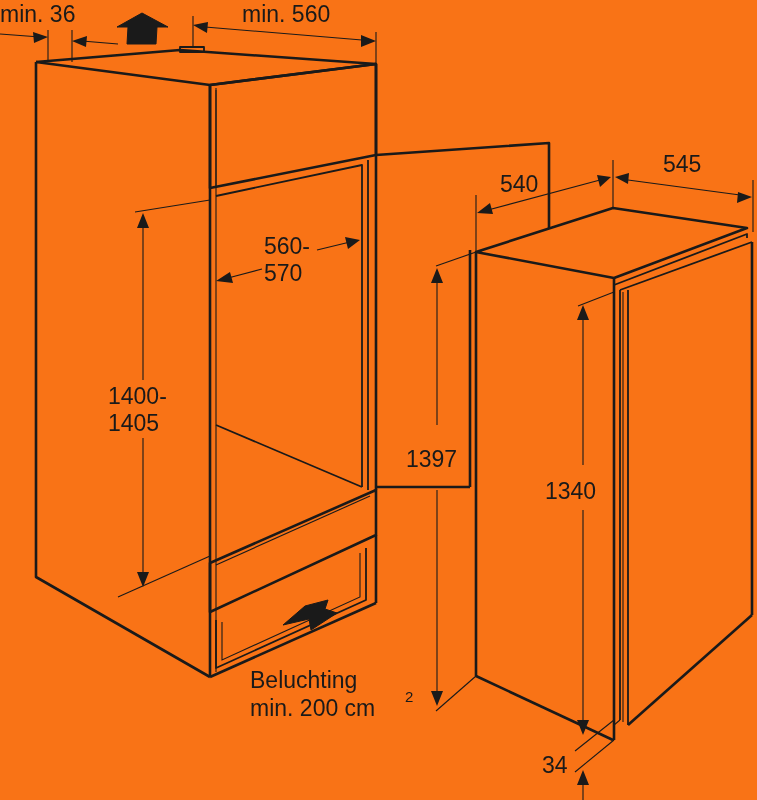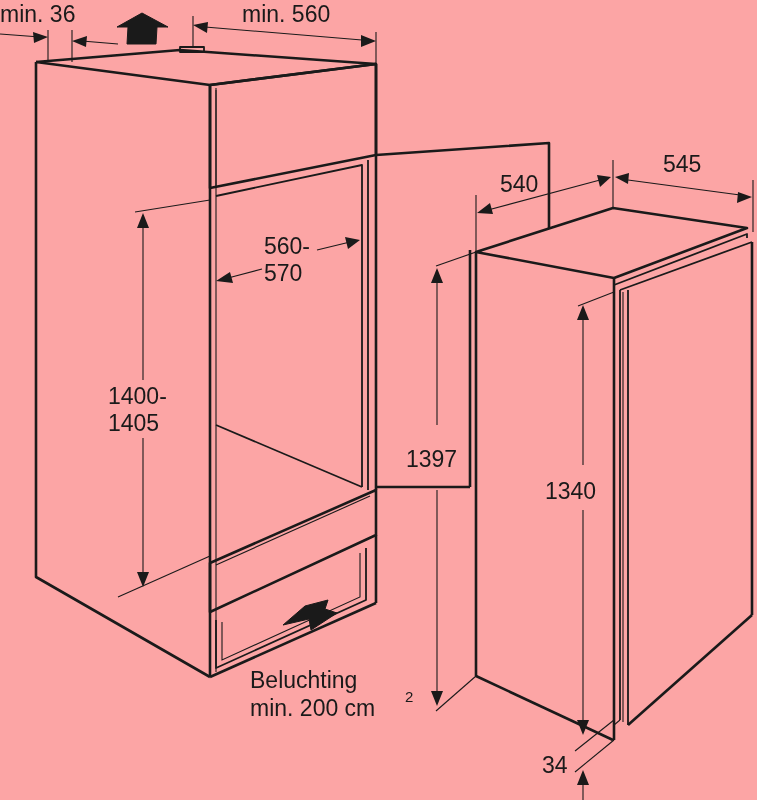--- a/index.html
+++ b/index.html
@@ -1,16 +1,16 @@
 <!DOCTYPE html>
 <html><head>
 <meta charset="utf-8">
 <style>
   html, body { margin: 0; padding: 0; background: #ffffff; }
-  #canvas { position: relative; width: 757px; height: 800px; overflow: hidden; background: #fca5a5; }
+  #canvas { position: relative; width: 757px; height: 800px; overflow: hidden; background: #f97316; }
   svg { position: absolute; left: 0; top: 0; }
   .label { font-family: "Liberation Sans", sans-serif; font-size: 23px; fill: #1a1a1a; }
   .sup { font-family: "Liberation Sans", sans-serif; font-size: 15px; fill: #1a1a1a; }
   .thick { stroke: #1a1a1a; stroke-width: 2.6; fill: none; stroke-linejoin: round; }
   .med { stroke: #1a1a1a; stroke-width: 1.8; fill: none; stroke-linejoin: round; }
   .thin { stroke: #1a1a1a; stroke-width: 1.1; fill: none; }
   .arrow { fill: #1a1a1a; stroke: none; }
   .bigarrow { fill: #1a1a1a; stroke: #1a1a1a; stroke-width: 1; }
 </style>
 </head>

